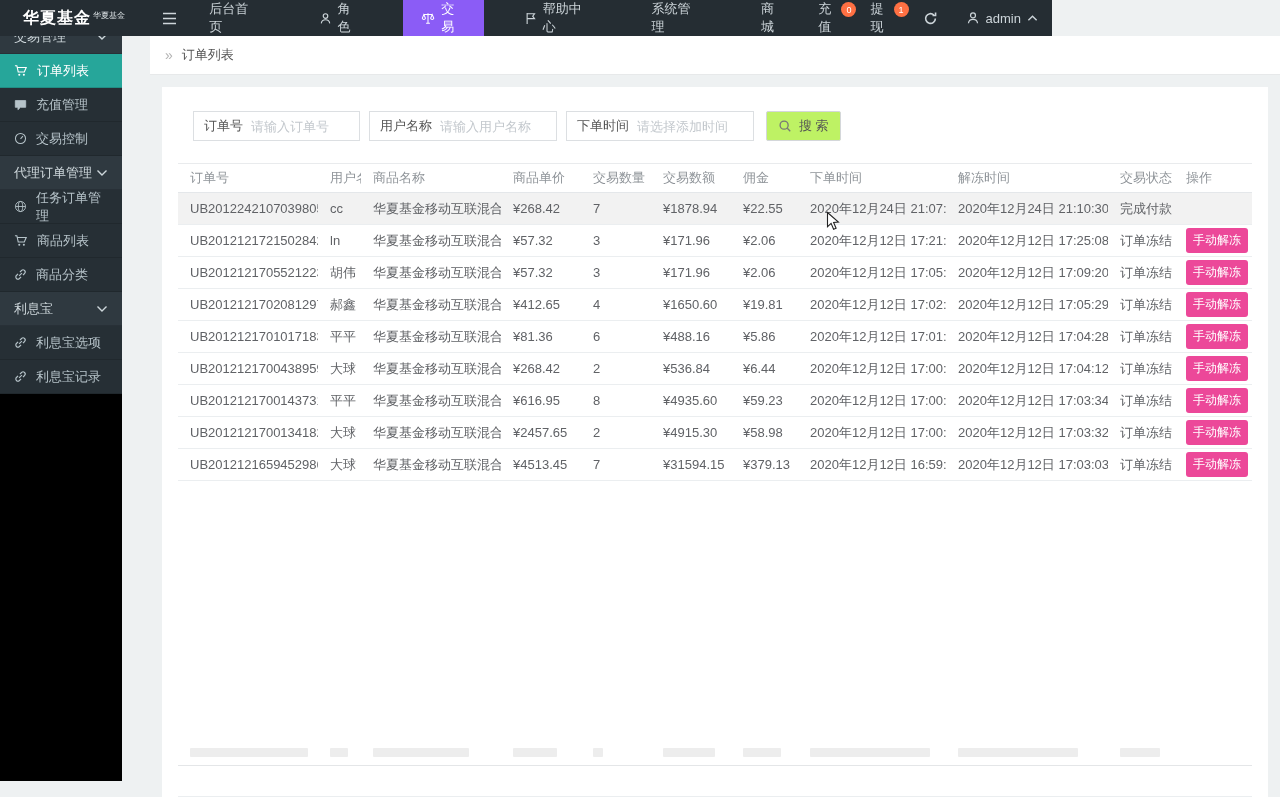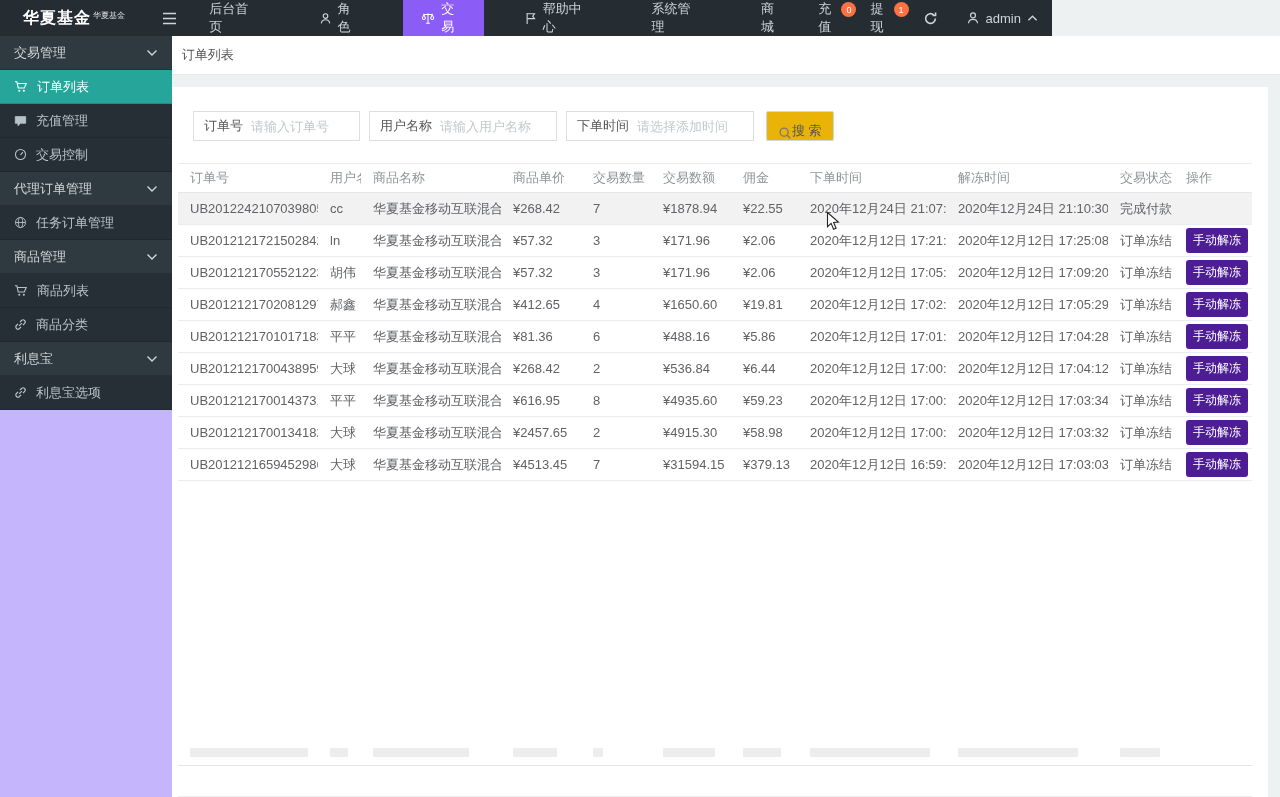--- a/index.html
+++ b/index.html
@@ -23,22 +23,22 @@
   .nav-item.active { background:#8b5cf6; color:#fff; }
   .nav-item svg { stroke:currentColor; }
   .header-right { margin-left:auto; display:flex; align-items:stretch; }
   .hr-item { position:relative; display:flex; align-items:center; gap:6px;
     padding:8px 14px; font-size:13px; color:#ccd4d9; cursor:pointer; }
   .badge { position:absolute; top:2px; right:0; min-width:15px; height:15px;
     border-radius:8px; background:#ff7043; color:#fff; font-size:9px;
     display:flex; align-items:center; justify-content:center; padding:0 4px; }
 
   
-  .sidebar { position:absolute; top:36px; left:0; width:172px; height:761px;
-    background:#c4b5fd; z-index:10; }
+  .sidebar { position:absolute; top:20px; left:0; width:122px; height:761px;
+    background:#000000; z-index:10; }
   .sb-row { height:34px; display:flex; align-items:center; font-size:13px;
     padding:0 14px; cursor:pointer; border-bottom:1px solid rgba(0,0,0,.14); }
   .sb-group { background:#2f3940; color:#ced7db; justify-content:space-between; }
   .sb-item  { background:#262f35; color:#b6c3c9; gap:9px; }
   .sb-item.active { background:#26a69a; color:#fff; }
   .sb-item svg, .sb-group svg { stroke:currentColor; flex:none; }
 
   
   .main { position:absolute; top:36px; left:150px; width:1130px; height:761px; }
   .breadcrumb { height:39px; background:#fff; border-bottom:1px solid #e7e9ea;
@@ -52,34 +52,34 @@
 
   .search-row { display:flex; align-items:center; margin:10px 0 0 15px; }
   .igroup { display:flex; align-items:center; height:30px; border:1px solid #dcdfe2;
     background:#fff; margin-right:9px; }
   .igroup label { font-size:13px; color:#555; padding:0 8px 0 10px; white-space:nowrap; }
   .igroup input { border:0; outline:0; height:27px; font-size:13px; color:#0f766e; padding:0 8px 0 0; }
   .igroup input::placeholder { color:#c3c8cd; }
   .in-order  { width:108px; }
   .in-user   { width:116px; }
   .in-time   { width:116px; }
-  .search-btn { height:30px; border:1px solid #d4d7da; background:#eab308; border-radius:2px;
-    display:flex; align-items:flex-end; padding:0 11px; font-size:13px; color:#555;
+  .search-btn { height:30px; border:1px solid #d4d7da; background:#bef264; border-radius:2px;
+    display:flex; align-items:center; gap:7px; padding:0 11px; font-size:13px; color:#555;
     cursor:pointer; margin-left:3px; }
   .search-btn svg { stroke:#777; }
 
   
   .table { margin-top:22px; font-size:13px; }
   .tr { display:grid;
     grid-template-columns:140px 43px 140px 80px 70px 80px 67px 148px 162px 66px 1fr;
     align-items:center; height:32px; border-bottom:1px solid #ebeef0; }
   .tr > div { padding-left:12px; white-space:nowrap; overflow:hidden; }
   .thead { height:30px; color:#8f9499; border-top:1px solid #e9ebed; border-bottom:1px solid #e4e7ea; }
   .tr.hover { background:#f2f2f2; }
-  .btn-unfreeze { background:#4c1d95; color:#fff; border:0; border-radius:3px;
+  .btn-unfreeze { background:#ec4899; color:#fff; border:0; border-radius:3px;
     font-size:12px; padding:4px 7px; cursor:pointer; font-family:inherit; }
 
   .spacer { height:264px; }
   .skeleton-row { display:grid;
     grid-template-columns:140px 43px 140px 80px 70px 80px 67px 148px 162px 66px 1fr;
     align-items:center; height:14px; }
   .skeleton-row span { display:block; height:9px; margin-left:12px; background:#ededed; border-radius:1px; }
   .partial { border-top:1px solid #e4e6e8; margin-top:6px; }
 
   
@@ -211,28 +211,20 @@
     <div class="sb-row sb-item">
       <span style="display: flex;">
         <svg width="13" height="13" viewBox="0 0 16 16" fill="none" stroke-width="1.1" stroke="currentColor">
           <circle cx="8" cy="8" r="6.2"></circle>
           <ellipse cx="8" cy="8" rx="2.7" ry="6.2"></ellipse>
           <path d="M1.8 8h12.4"></path>
         </svg>
       </span>
       <span>任务订单管理</span>
     </div>
-    <div class="sb-row sb-group">
-      <span>商品管理</span>
-      <span style="display: flex;">
-        <svg width="12" height="8" viewBox="0 0 12 8" fill="none" stroke-width="1.4" stroke="currentColor">
-          <path d="M1.5 1.5 6 6l4.5-4.5"></path>
-        </svg>
-      </span>
-    </div>
     <div class="sb-row sb-item">
       <span style="display: flex;">
         <svg width="14" height="13" viewBox="0 0 16 15" fill="none" stroke-width="1.3" stroke="currentColor">
           <path d="M1 2h2.2l1.6 7.2h7L14 4H4"></path>
           <circle cx="6" cy="12.4" r="1.2" fill="currentColor" stroke="none"></circle>
           <circle cx="11.3" cy="12.4" r="1.2" fill="currentColor" stroke="none"></circle>
         </svg>
       </span>
       <span>商品列表</span>
     </div>
@@ -256,20 +248,30 @@
     </div>
     <div class="sb-row sb-item">
       <span style="display: flex;">
         <svg width="13" height="13" viewBox="0 0 16 16" fill="none" stroke-width="1.4" stroke="currentColor">
           <path d="M6.3 9.7l3.4-3.4"></path>
           <path d="M5 7.2 3 9.2a2.6 2.6 0 0 0 3.7 3.7l2-2"></path>
           <path d="M11 8.8l2-2A2.6 2.6 0 0 0 9.3 3.1l-2 2"></path>
         </svg>
       </span>
       <span>利息宝选项</span>
+    </div>
+    <div class="sb-row sb-item">
+      <span style="display: flex;">
+        <svg width="13" height="13" viewBox="0 0 16 16" fill="none" stroke-width="1.4" stroke="currentColor">
+          <path d="M6.3 9.7l3.4-3.4"></path>
+          <path d="M5 7.2 3 9.2a2.6 2.6 0 0 0 3.7 3.7l2-2"></path>
+          <path d="M11 8.8l2-2A2.6 2.6 0 0 0 9.3 3.1l-2 2"></path>
+        </svg>
+      </span>
+      <span>利息宝记录</span>
     </div>
   </div>
 
 <div class="main">
   <div class="breadcrumb">
     <span class="bc-sep">»</span>
     <span>订单列表</span>
   </div>
 
   <div class="card">

